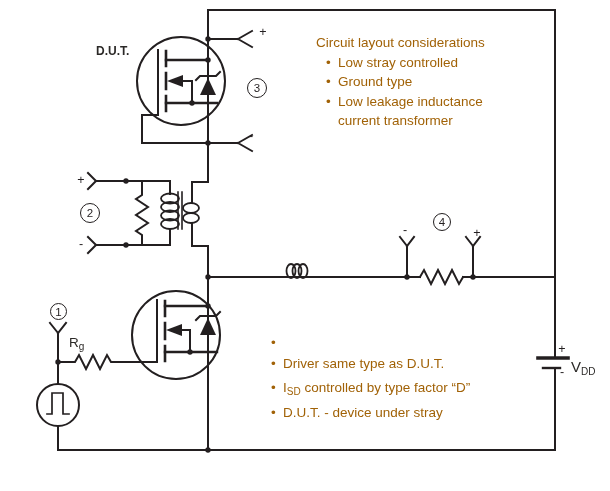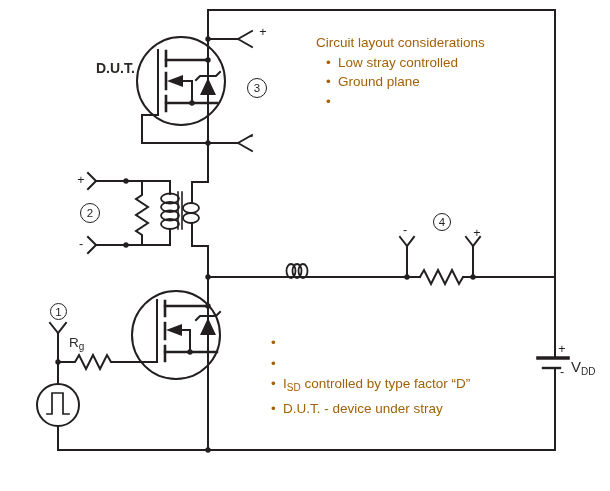--- a/index.html
+++ b/index.html
@@ -135,21 +135,21 @@
         <circle cx="407" cy="277" r="2.7"></circle>
         <circle cx="473" cy="277" r="2.7"></circle>
         <circle cx="208" cy="306" r="2.7"></circle>
         <circle cx="190" cy="352" r="2.7"></circle>
         <circle cx="58" cy="362" r="2.7"></circle>
         <circle cx="208" cy="450" r="2.7"></circle>
       </g>
     </g>
   </svg>
 
-  <div class="lbl bold" style="left:96px;top:61px;font-size:14px">D.U.T.</div>
+  <div class="lbl bold" style="left:96px;top:45px;font-size:12px">D.U.T.</div>
 
   <div class="sign" style="left:256px;top:26px">+</div>
   <div class="sign" style="left:244px;top:130px">-</div>
 
   <div class="sign" style="left:74px;top:174px">+</div>
   <div class="sign" style="left:74px;top:238px">-</div>
 
   <div class="sign" style="left:398px;top:224px">-</div>
   <div class="sign" style="left:470px;top:227px">+</div>
 
@@ -166,33 +166,36 @@
   <div class="marker" style="left:433px;top:213px;width:18px;height:18px">4</div>
 
   <div class="note" style="left:316px;top:33px;width:235px">
     <div class="note-title">Circuit layout considerations</div>
     <div class="note-item pad">
       <span class="bullet">•</span>
       <span class="note-text">Low stray controlled</span>
     </div>
     <div class="note-item pad">
       <span class="bullet">•</span>
-      <span class="note-text">Ground plane</span>
+      <span class="note-text">Ground type</span>
     </div>
     <div class="note-item pad">
       <span class="bullet">•</span>
+      <span class="note-text">Low leakage inductance
+current transformer</span>
     </div>
   </div>
 
   <div class="note note-bottom" style="left:271px;top:333px;width:290px">
     <div class="note-item">
       <span class="bullet">•</span>
     </div>
     <div class="note-item">
       <span class="bullet">•</span>
+      <span class="note-text"><span>Driver same type as D.U.T.</span><span class="sub"></span><span></span></span>
     </div>
     <div class="note-item">
       <span class="bullet">•</span>
       <span class="note-text"><span>I</span><span class="sub">SD</span><span> controlled by type factor “D”</span></span>
     </div>
     <div class="note-item">
       <span class="bullet">•</span>
       <span class="note-text"><span>D.U.T. - device under stray</span><span class="sub"></span><span></span></span>
     </div>
   </div>

